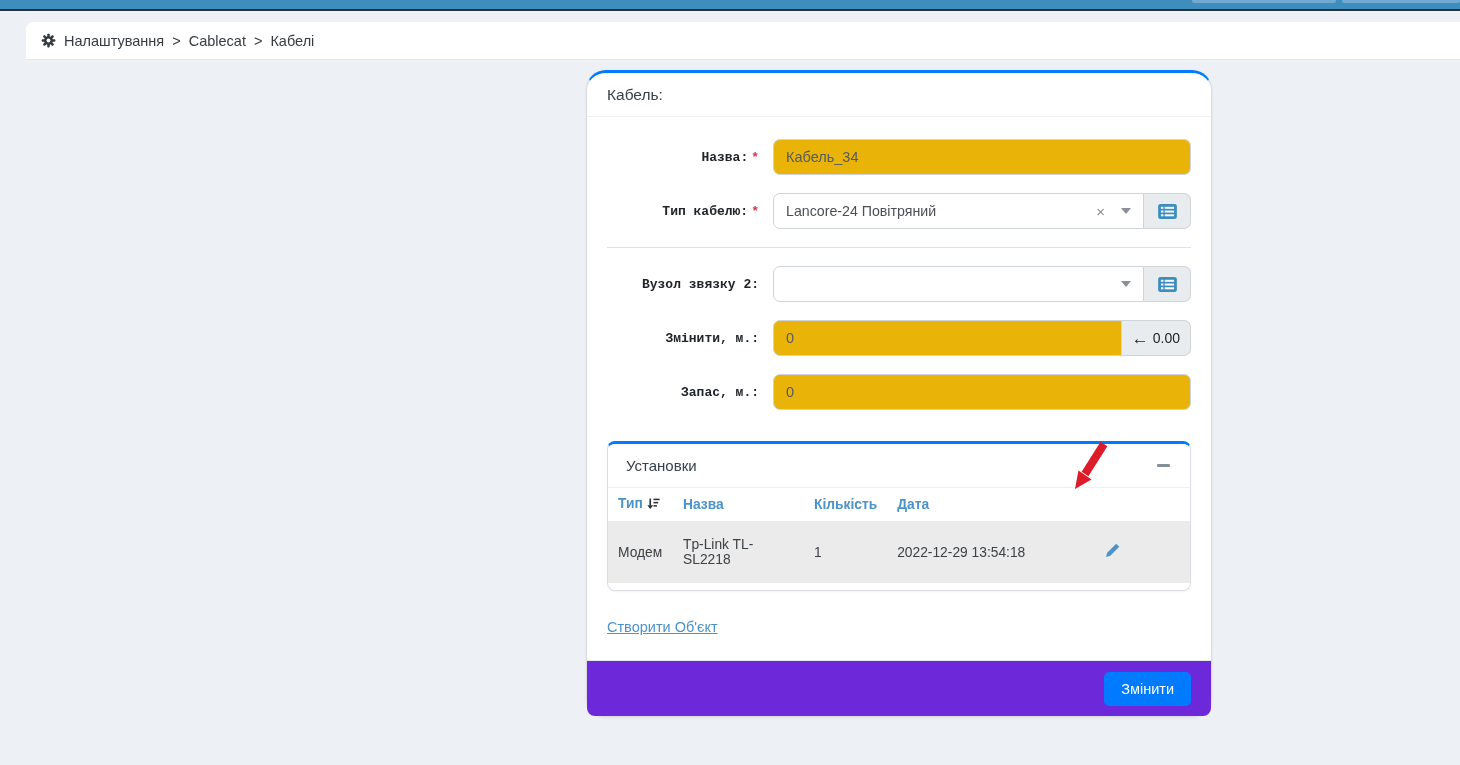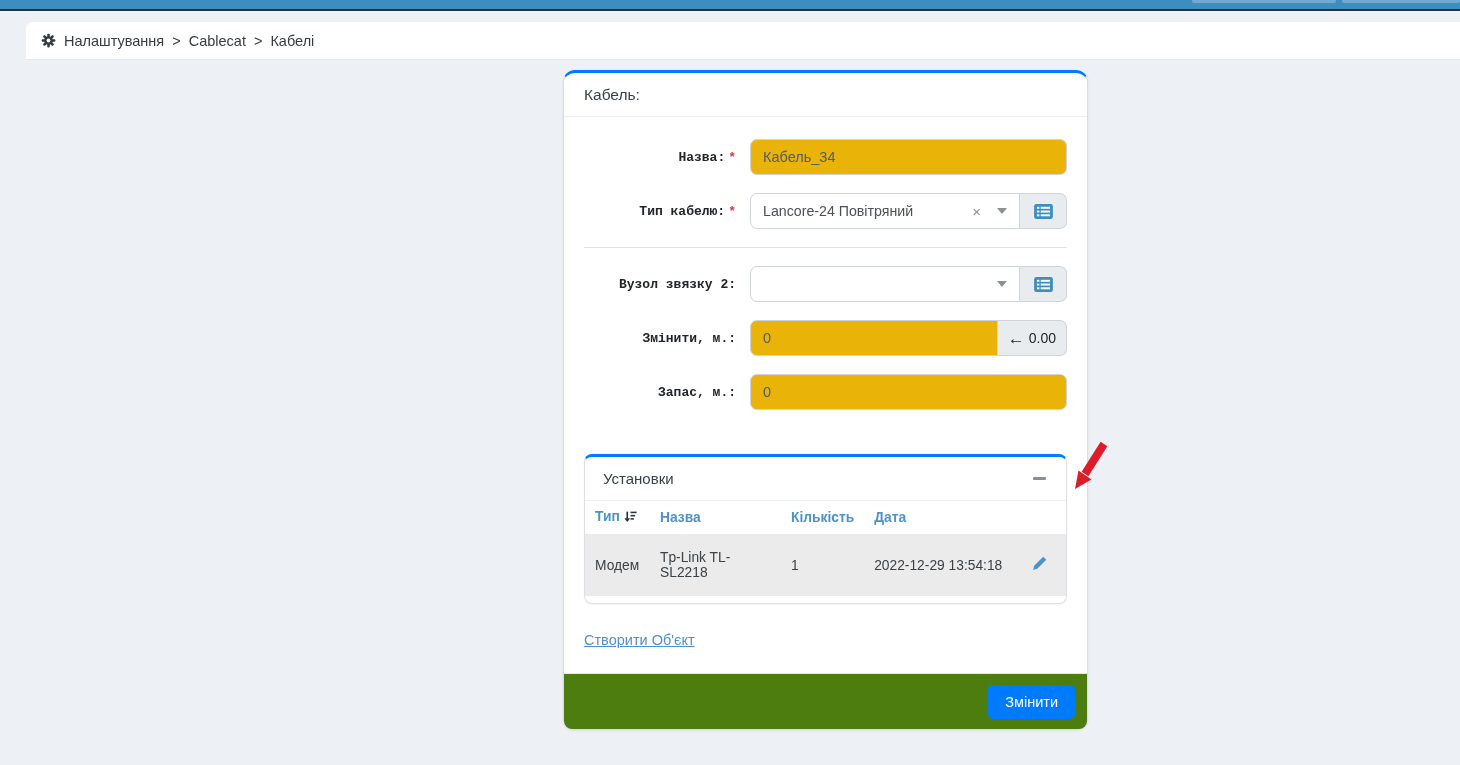--- a/index.html
+++ b/index.html
@@ -27,22 +27,22 @@
     background:#ffffff; border-top-left-radius:7px;
     border-bottom:1px solid #e6e9ed;
     display:flex; align-items:center; padding-left:15px; gap:8px;
     font-size:14.5px; color:#363b40;margin-left:16px;
   }
   .crumb { color:#363b40; cursor:pointer; }
   .crumb-sep { color:#363b40; }
 
   
   .card {
-    position:absolute; left:563px; top:70px; width:525px;
-    background:#fff; border:1px solid #d9dde2; border-radius:12px;
+    position:absolute; left:586px; top:70px; width:626px;
+    background:#fff; border:1px solid #d9dde2; border-radius:20px;
     border-top:3px solid #007bff;
     box-shadow:0 1px 3px rgba(0,0,0,0.07);
   }
   .card-header {
     height:44px; line-height:43px; padding:0 20px;
     font-size:15.5px; color:#37414b;
     border-bottom:1px solid #eef0f2;
   }
   .card-body { padding:22px 20px 24px 20px; }
 
@@ -82,21 +82,21 @@
     height:36px; flex:none; background:#e9ecef;
     border:1px solid #ced4da; border-left:none; border-radius:0 7px 7px 0;
     display:flex; align-items:center; padding:0 10px;
     font-size:14px; color:#212529; gap:4px;
   }
   .addon .arrow { font-size:17px; line-height:1; }
   .hr { border:none; border-top:1px solid #dee2e6; margin:16px 0 18px 0; }
 
   
   .panel {
-    margin-top:44px; border:1px solid #dbdfe4; border-radius:8px;
+    margin-top:31px; border:1px solid #dbdfe4; border-radius:8px;
     border-top:3px solid #007bff; overflow:hidden;
     box-shadow:0 1px 2px rgba(0,0,0,0.05);
   }
   .panel-header {
     height:44px; display:flex; align-items:center; padding:0 18px;
     font-size:15px; color:#37414b; border-bottom:1px solid #eef0f2;
   }
   .panel-title { flex:1; }
   .collapse-btn { width:18px; height:18px; display:flex; align-items:center; justify-content:center; cursor:pointer; }
   .minus-bar { width:13px; height:2.5px; background:#869099; border-radius:1px; }
@@ -114,22 +114,22 @@
   th.c-date, td.c-date { width:143px; white-space:nowrap; }
   td.c-edit { text-align:center; }
   .sort-ico { vertical-align:-2px; margin-left:4px; }
   .edit-btn { cursor:pointer; display:inline-block; }
 
   .create-link {
     display:inline-block; margin-top:28px; font-size:14.5px; color:#4b93c8; cursor:pointer;text-decoration:underline;
   }
 
   .card-footer {
-    background:#4d7c0f; border-top:1px solid #e7eaed;
-    border-radius:0 0 8px 8px; padding:11px 12px; height:56px;
+    background:#6d28d9; border-top:1px solid #e7eaed;
+    border-radius:0 0 8px 8px; padding:11px 20px; height:56px;
     display:flex; justify-content:flex-end; align-items:center;
   }
   .submit-btn {
     background:#007bff; color:#fff; border:1px solid #007bff; border-radius:5px;
     font-size:14.5px; padding:8px 16px; cursor:pointer;
     font-family:"Liberation Sans", sans-serif;
   }
 
   
   .annot-arrow { position:absolute; left:1058px; top:436px; z-index:50; pointer-events:none; }

